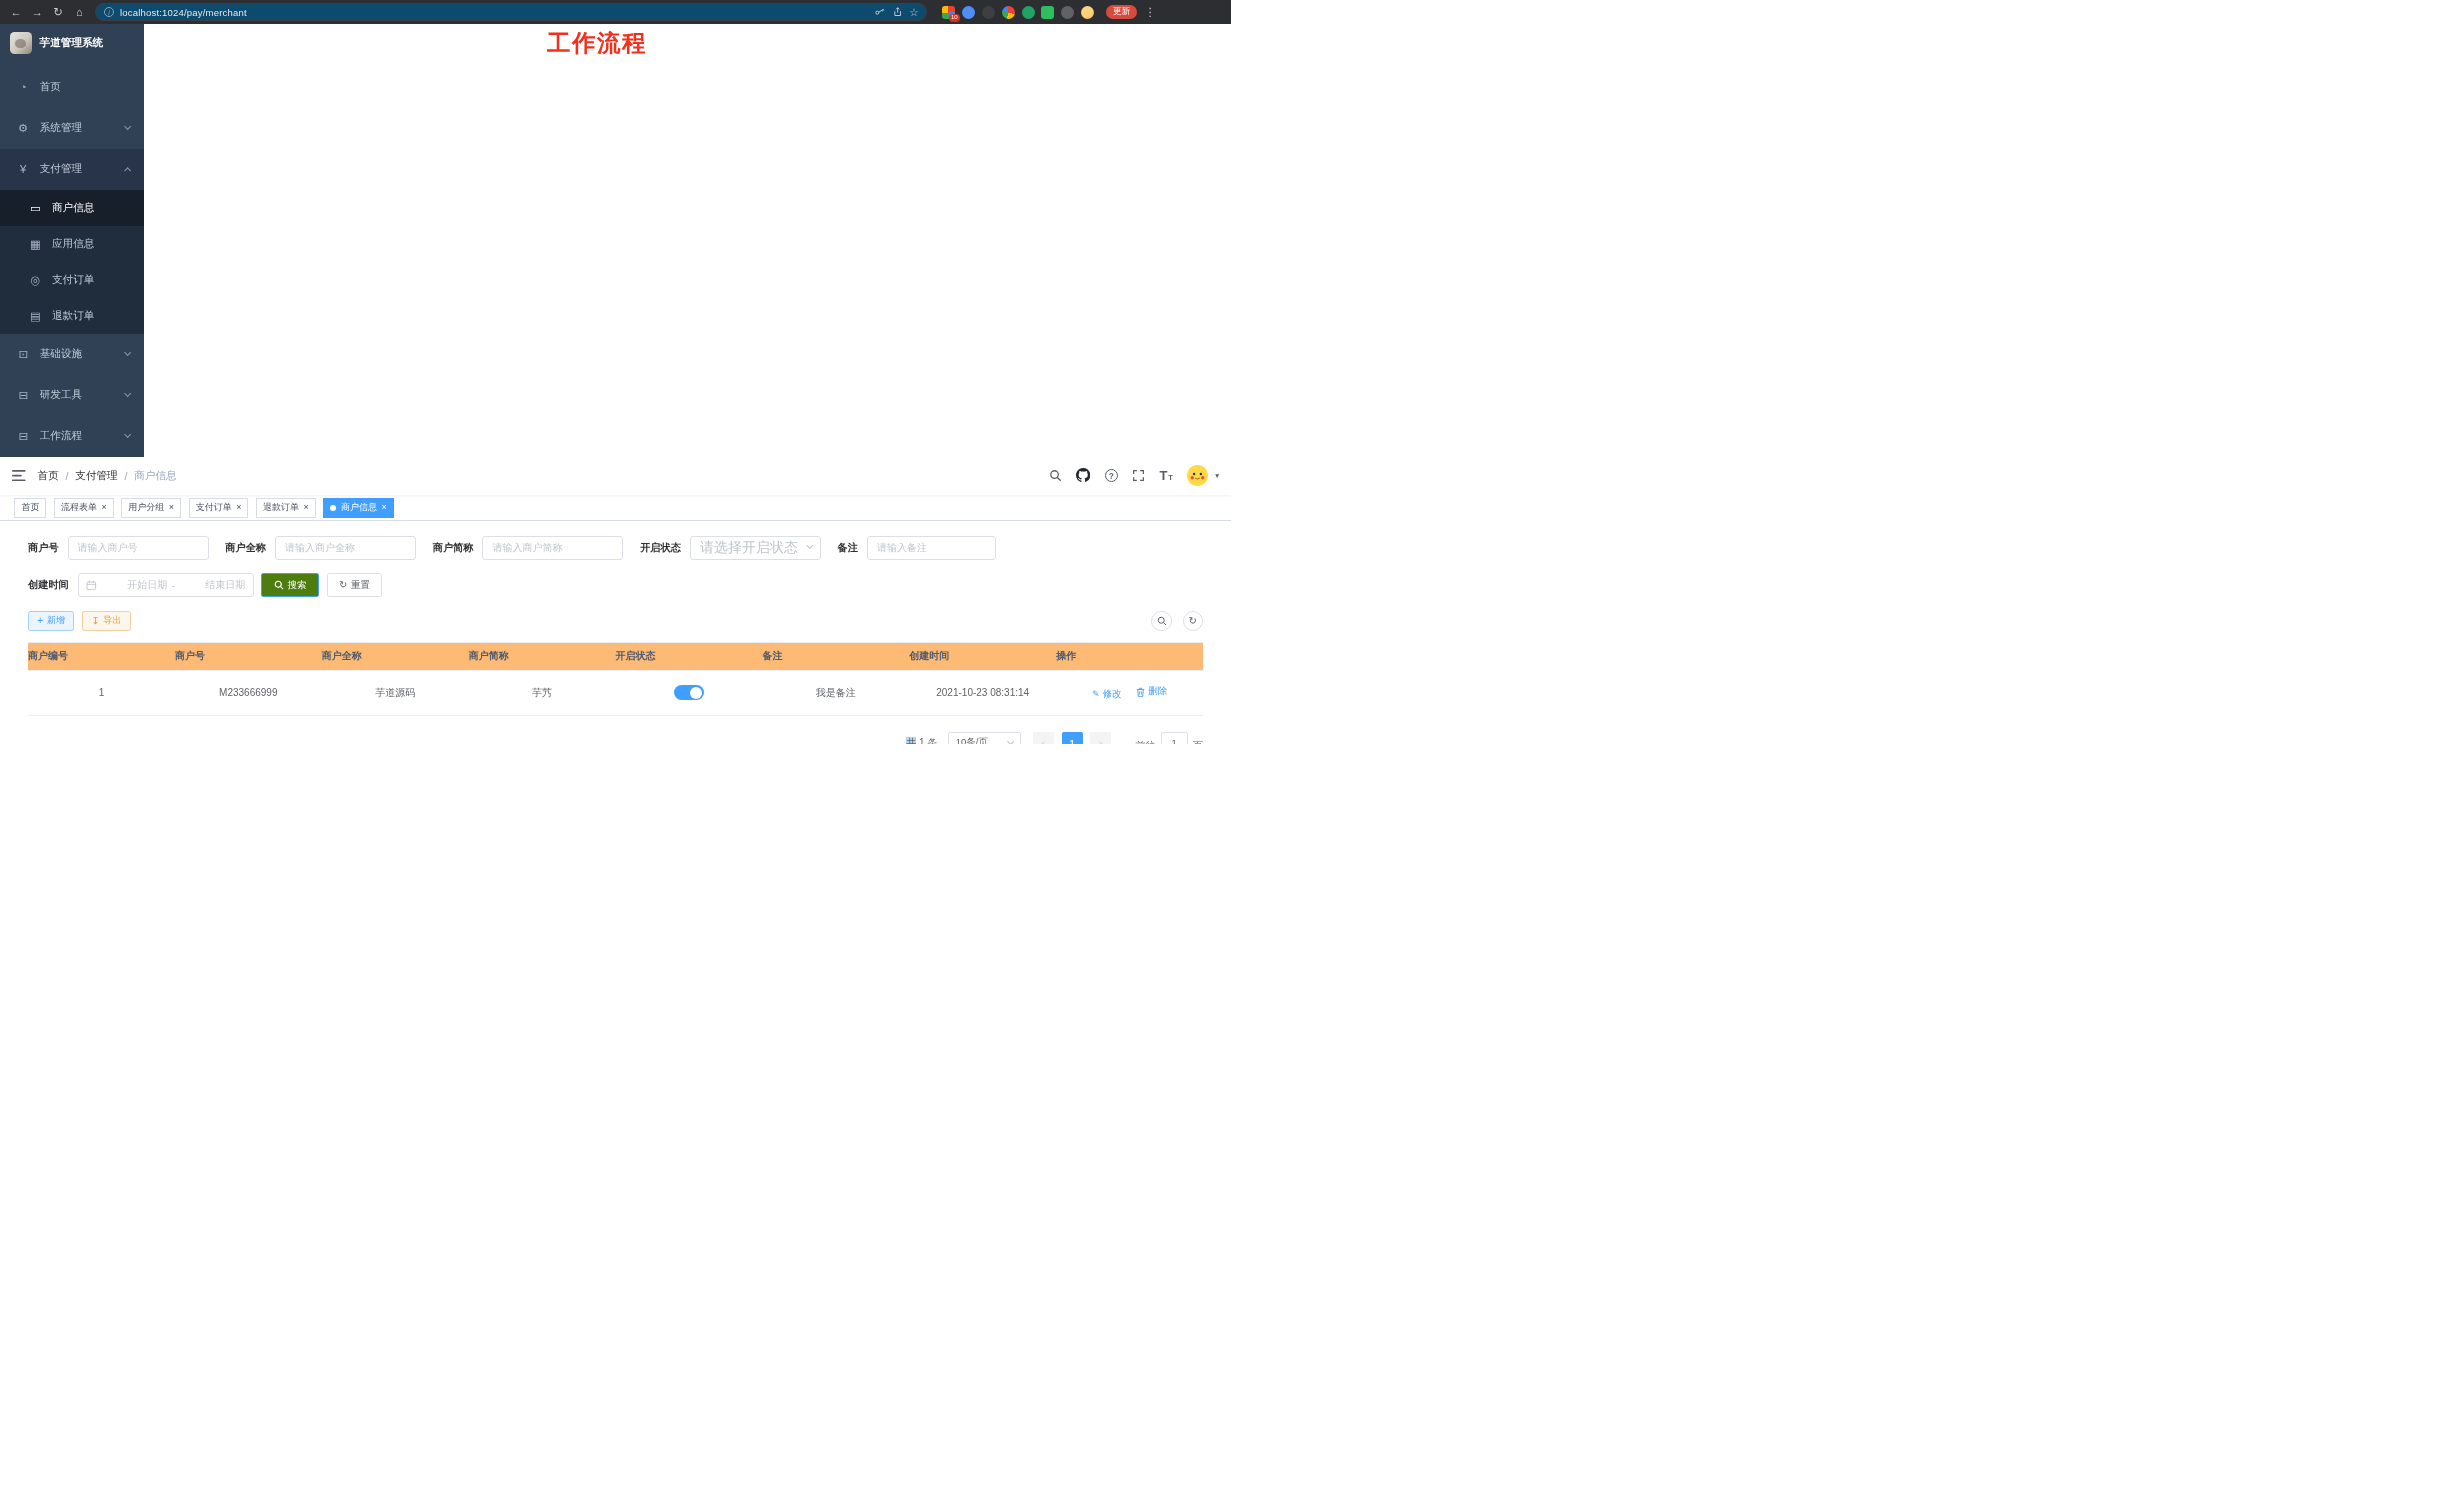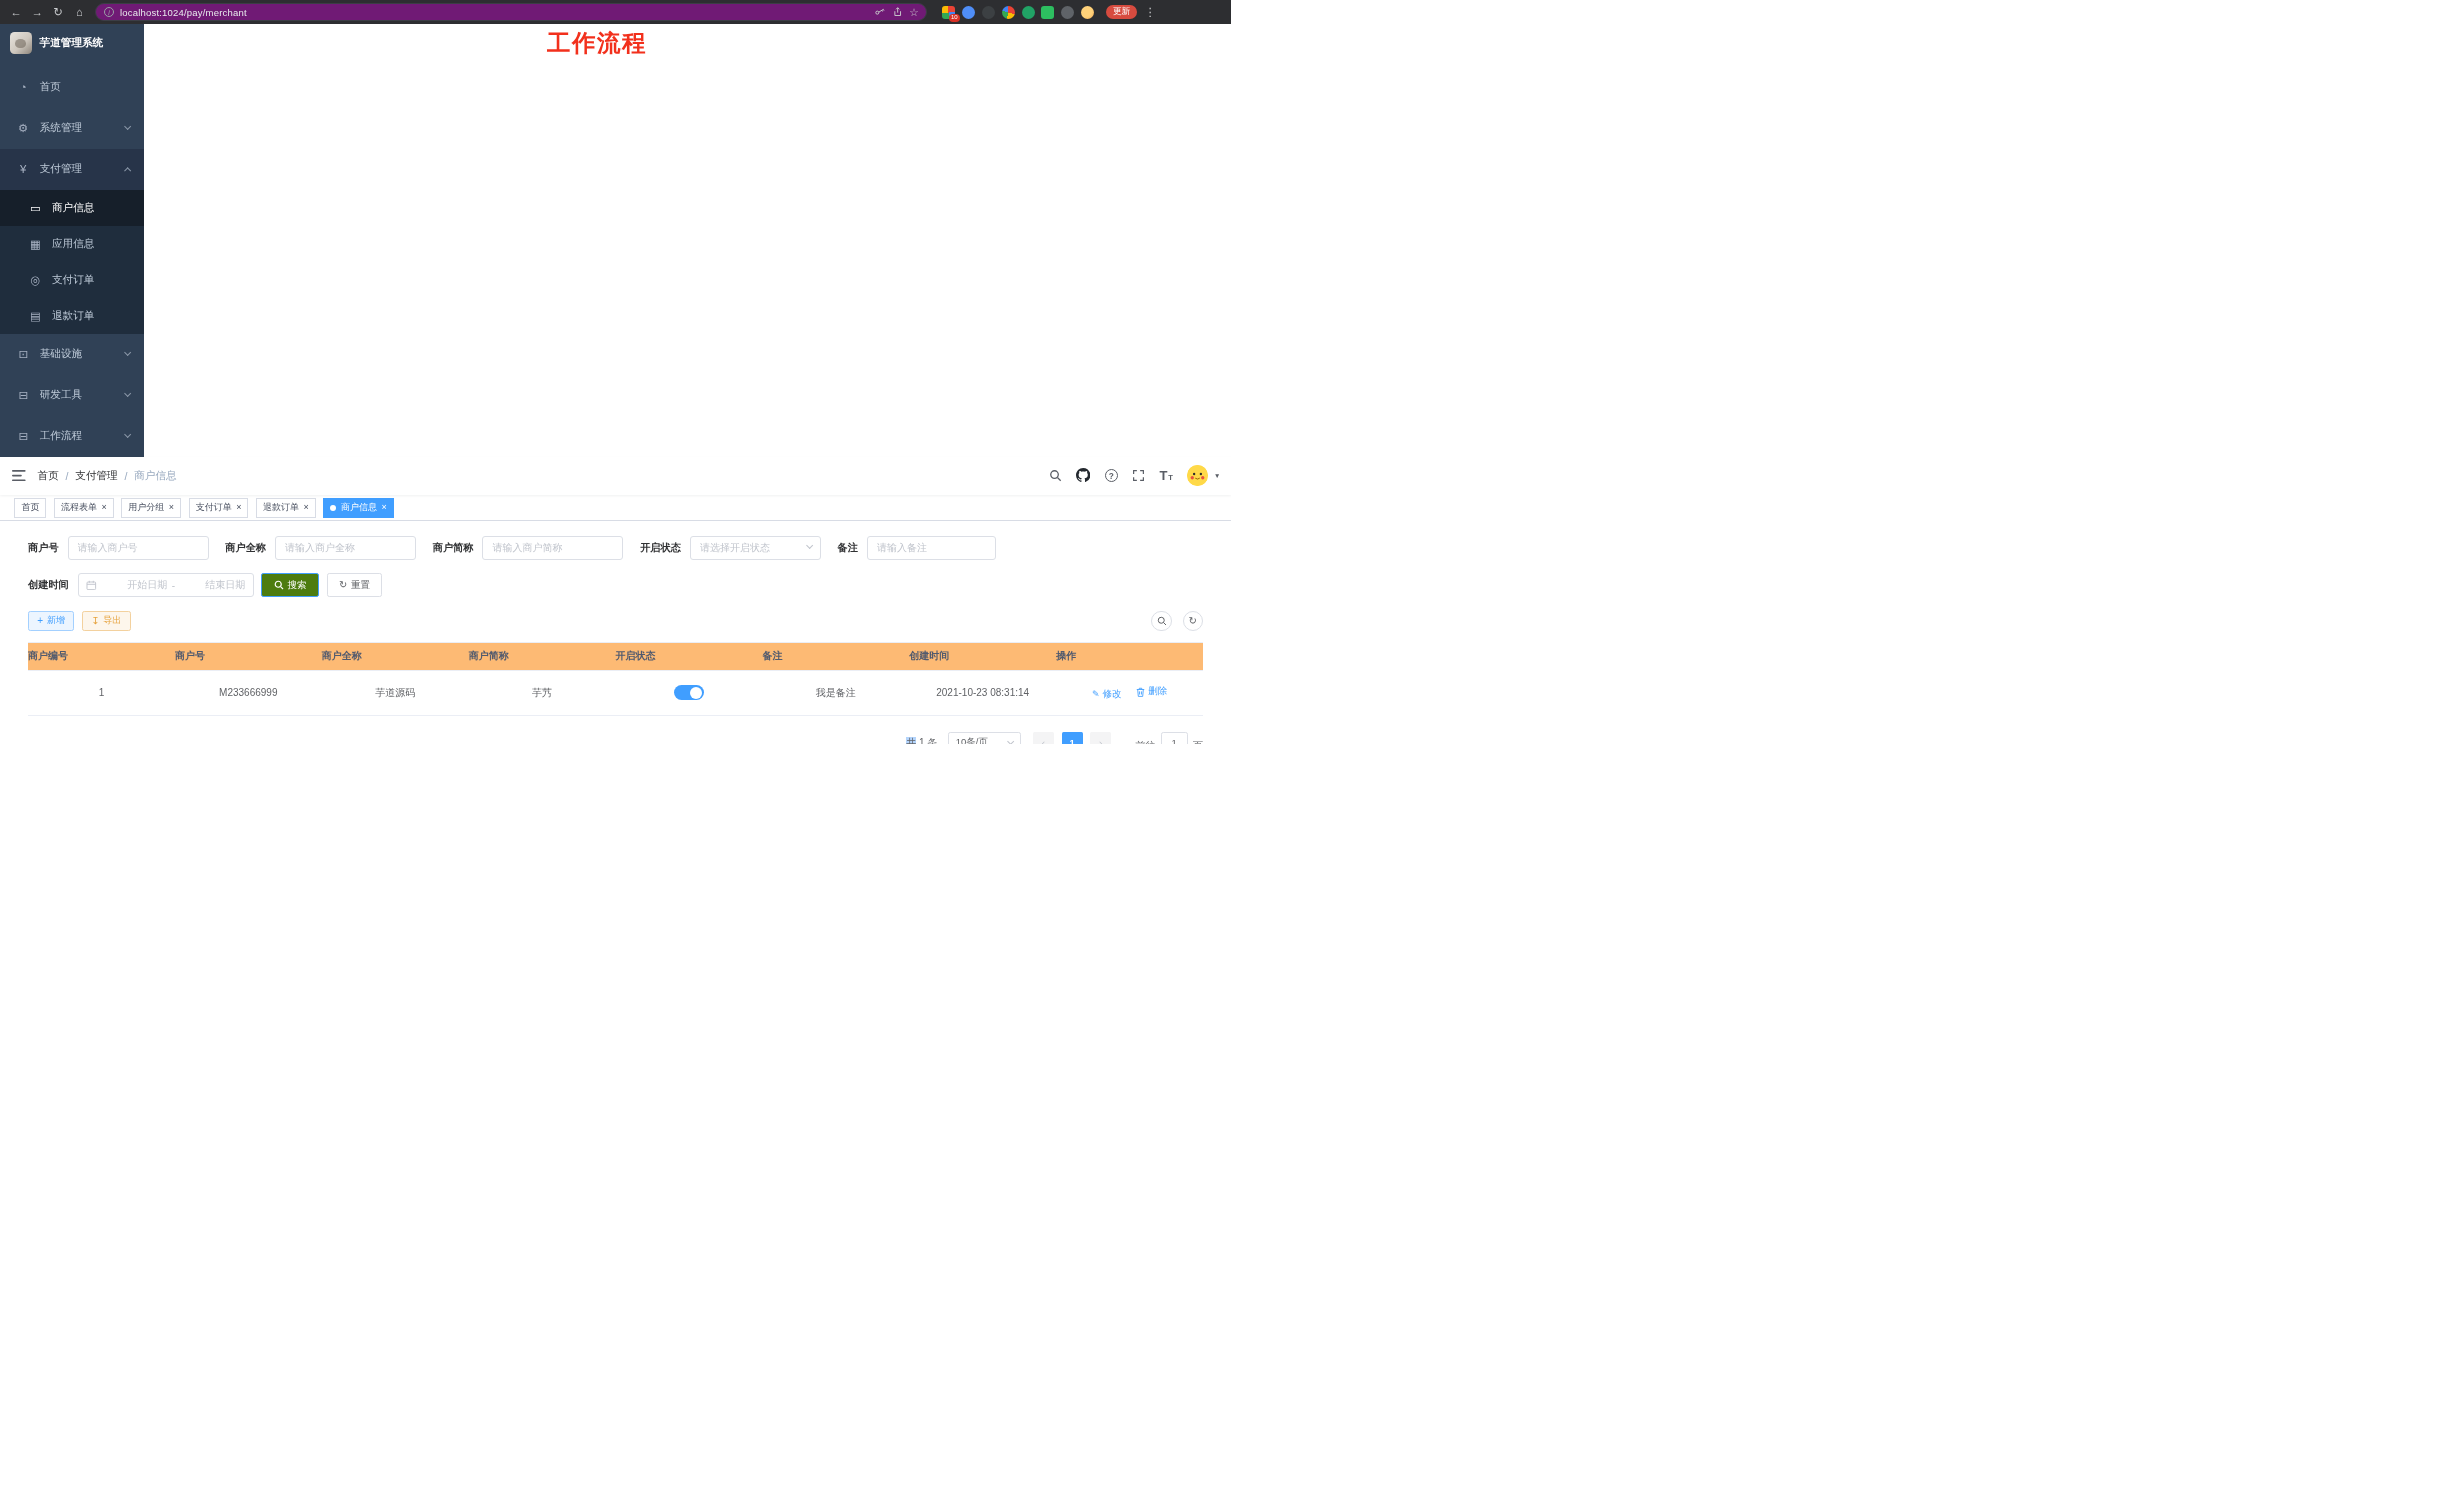--- a/index.html
+++ b/index.html
@@ -6,21 +6,21 @@
   html,body { width: 1231px; height: 744px; }
   body {
     position: relative; overflow: hidden; background: #fff;
     font-family: "Liberation Sans", "DejaVu Sans", sans-serif;
   }
   svg { display: block; }
 
   
   .chrome { height: 24px; background: #2d2e31; display: flex; align-items: center; padding: 0 7.6px; gap: 4.5px; }
   .nav-btn { color: #c9cbce; font-size: 11.4px; width: 16.7px; height: 16.7px; display: flex; align-items: center; justify-content: center; border-radius: 50%; cursor: pointer; }
-  .addr { width: 832px; height: 18px; background: #701a75; border: 0.8px solid #3b3e45; border-radius: 9px; display: flex; align-items: center; padding: 0 7.6px; gap: 6px; margin-left: 3px; }
+  .addr { width: 832px; height: 18px; background: #0c4a6e; border: 0.8px solid #3b3e45; border-radius: 9px; display: flex; align-items: center; padding: 0 7.6px; gap: 6px; margin-left: 3px; }
   .info-circle { width: 10px; height: 10px; border: 0.8px solid #9aa0a6; border-radius: 50%; color: #9aa0a6; font-size: 6.8px; font-style: italic; display: flex; align-items: center; justify-content: center; flex-shrink: 0; cursor: pointer; }
   .url { color: #e8eaed; font-size: 9.5px; letter-spacing: 0.2px; white-space: nowrap; }
   .addr-spacer { flex: 1; }
   .addr-ic { color: #c9cbce; display: flex; cursor: pointer; }
   .star { font-size: 10.6px; color: #c9cbce; cursor: pointer; }
   .ext-row { display: flex; align-items: center; gap: 6.8px; margin-left: 10.6px; }
   .ext { width: 13px; height: 13px; border-radius: 50%; position: relative; cursor: pointer; flex-shrink: 0; }
   .ext.sq { border-radius: 3px; }
   .ext-badge { position: absolute; bottom: -3px; right: -4.5px; background: #d93025; color: #fff; font-size: 6px; line-height: 7.6px; height: 7.6px; padding: 0 2.3px; border-radius: 4.5px; }
   .update-pill { background: #d74b3f; color: #fff; font-size: 8.7px; height: 14.4px; padding: 0 6.8px; border-radius: 7.6px; display: flex; align-items: center; margin-left: 7.6px; cursor: pointer; white-space: nowrap; }
@@ -70,21 +70,21 @@
   .tab.active { background: #409eff; border-color: #409eff; color: #fff; }
   .tab-dot { width: 6px; height: 6px; border-radius: 50%; background: #fff; flex-shrink: 0; }
 
   
   .content { padding: 15px 28px; flex: 1; }
   .filter-row { display: flex; align-items: center; margin-bottom: 13.6px; }
   .form-item { display: flex; align-items: center; margin-right: 16.7px; }
   .f-label { font-weight: 700; color: #303133; font-size: 10.2px; padding-right: 9px; white-space: nowrap; }
   .f-input { width: 141px; height: 24px; border: 0.8px solid #dcdfe6; border-radius: 3px; padding: 0 9px; font-size: 10px; color: #606266; outline: none; font-family: inherit; }
   .f-input::placeholder { color: #c0c4cc; }
-  .f-select { width: 131px; height: 24px; border: 0.8px solid #dcdfe6; border-radius: 3px; display: flex; align-items: center; justify-content: space-between; padding: 0 7.6px 0 9px; font-size: 10px; color: #c0c4cc; cursor: pointer; }
+  .f-select { width: 131px; height: 24px; border: 0.8px solid #dcdfe6; border-radius: 3px; display: flex; align-items: center; justify-content: space-between; padding: 0 7.6px 0 9px; font-size: 14px; color: #c0c4cc; cursor: pointer; }
   .caret { width: 5.3px; height: 5.3px; border-right: 0.9px solid #c0c4cc; border-bottom: 0.9px solid #c0c4cc; transform: rotate(45deg); margin-top: -3px; flex-shrink: 0; }
   .f-daterange { width: 176px; height: 24px; border: 0.8px solid #dcdfe6; border-radius: 3px; display: flex; align-items: center; padding: 0 7.6px; gap: 4.5px; font-size: 10px; color: #c0c4cc; cursor: text; }
   .d-ph { flex: 1; text-align: right; white-space: nowrap; }
   .d-sep { color: #c0c4cc; }
 
   .btn { display: inline-flex; align-items: center; justify-content: center; gap: 3.8px; border-radius: 2.3px; cursor: pointer; font-family: inherit; border: 0.8px solid #dcdfe6; background: #fff; font-size: 9.5px; }
   .btn-search { height: 24px; padding: 0 11.4px; background: #4d7c0f; border-color: #409eff; color: #fff; margin-right: 7.6px; }
   .btn-reset { height: 24px; padding: 0 11.4px; color: #606266; }
   .btn-sm { height: 20.5px; padding: 0 8.3px; font-size: 9px; margin-right: 7.6px; }
   .btn-add { background: #ecf5ff; border-color: #a3d0ff; color: #409eff; }

